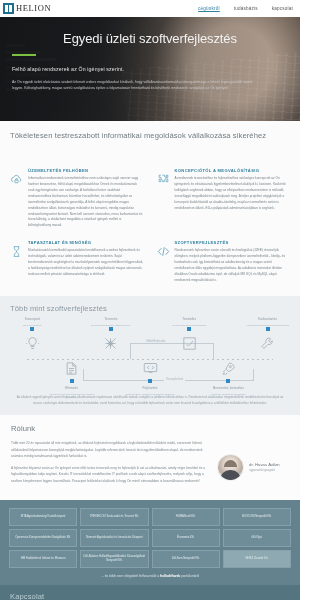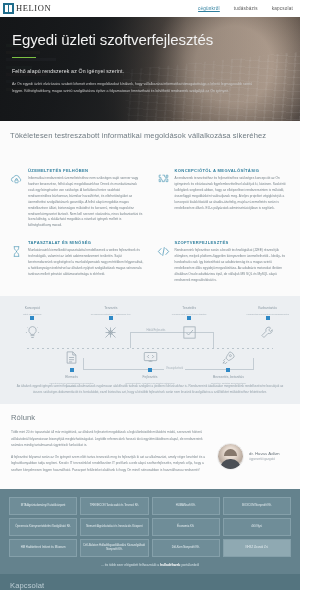--- a/index.html
+++ b/index.html
@@ -90,25 +90,26 @@
   .hero-scrim {
     position: absolute; inset: 0;
     background: linear-gradient(90deg, rgba(20,22,24,.90) 0%, rgba(22,24,26,.72) 38%, rgba(30,30,30,.30) 62%, rgba(30,30,30,.10) 100%);
   }
   .hero-inner {
     position: relative; z-index: 3;
     padding: 15px 12px 0 12px;
     color: #fff;
   }
   .hero-title {
-    font-size: 15px;
+    font-size: 13px;
     font-weight: 400;
     letter-spacing: -0.1px;
     color: #f2f2f2;
     line-height: 1.1;
+    text-align: center;
   }
   .hero-rule {
     width: 24px; height: 1.6px;
     background: #7cc142;
     margin: 8px 0 10px 0;
   }
   .hero-sub {
     font-size: 5.2px;
     color: #e3e3e3;
     letter-spacing: .15px;
@@ -401,20 +402,21 @@
         <div>
           <div class="feat-h">SZOFTVERFEJLESZTÉS</div>
           <div class="feat-p">Rendszereink fejlesztése során a bevált technológiákat (J2EE) részesítjük előnyben, melyek platform-független környezetben üzemeltethetők - Ideály- és hordozható csak így biztosítható az adatbiztonság és a magas szintű rendelkezésre állás egyidejű megvalósítása. Az adatbázis motorokat illetően általában Oracle adatbázisra épül, de vállaljuk MS SQL és MySQL alapú rendszerek megvalósítását is.</div>
         </div>
       </div>
 
     </div>
   </section>
 
   <section class="process">
+    <h2 class="sec-title">Több mint szoftverfejlesztés</h2>
 
     <div class="flow">
       <div class="flow-line"></div>
 
       <div class="loop-box" style="left:43%; right:27%; top:26px; height:16px;"></div>
       <div class="loop" style="left:48%; top:23px;">Hibák/Fejlesztés</div>
       <div class="loop-box2" style="left:26%; right:13%; top:52px; height:12px;"></div>
       <div class="loop" style="left:55%; top:61px;">Visszajelzések</div>
 
       <div class="node top" style="left:8%;">

